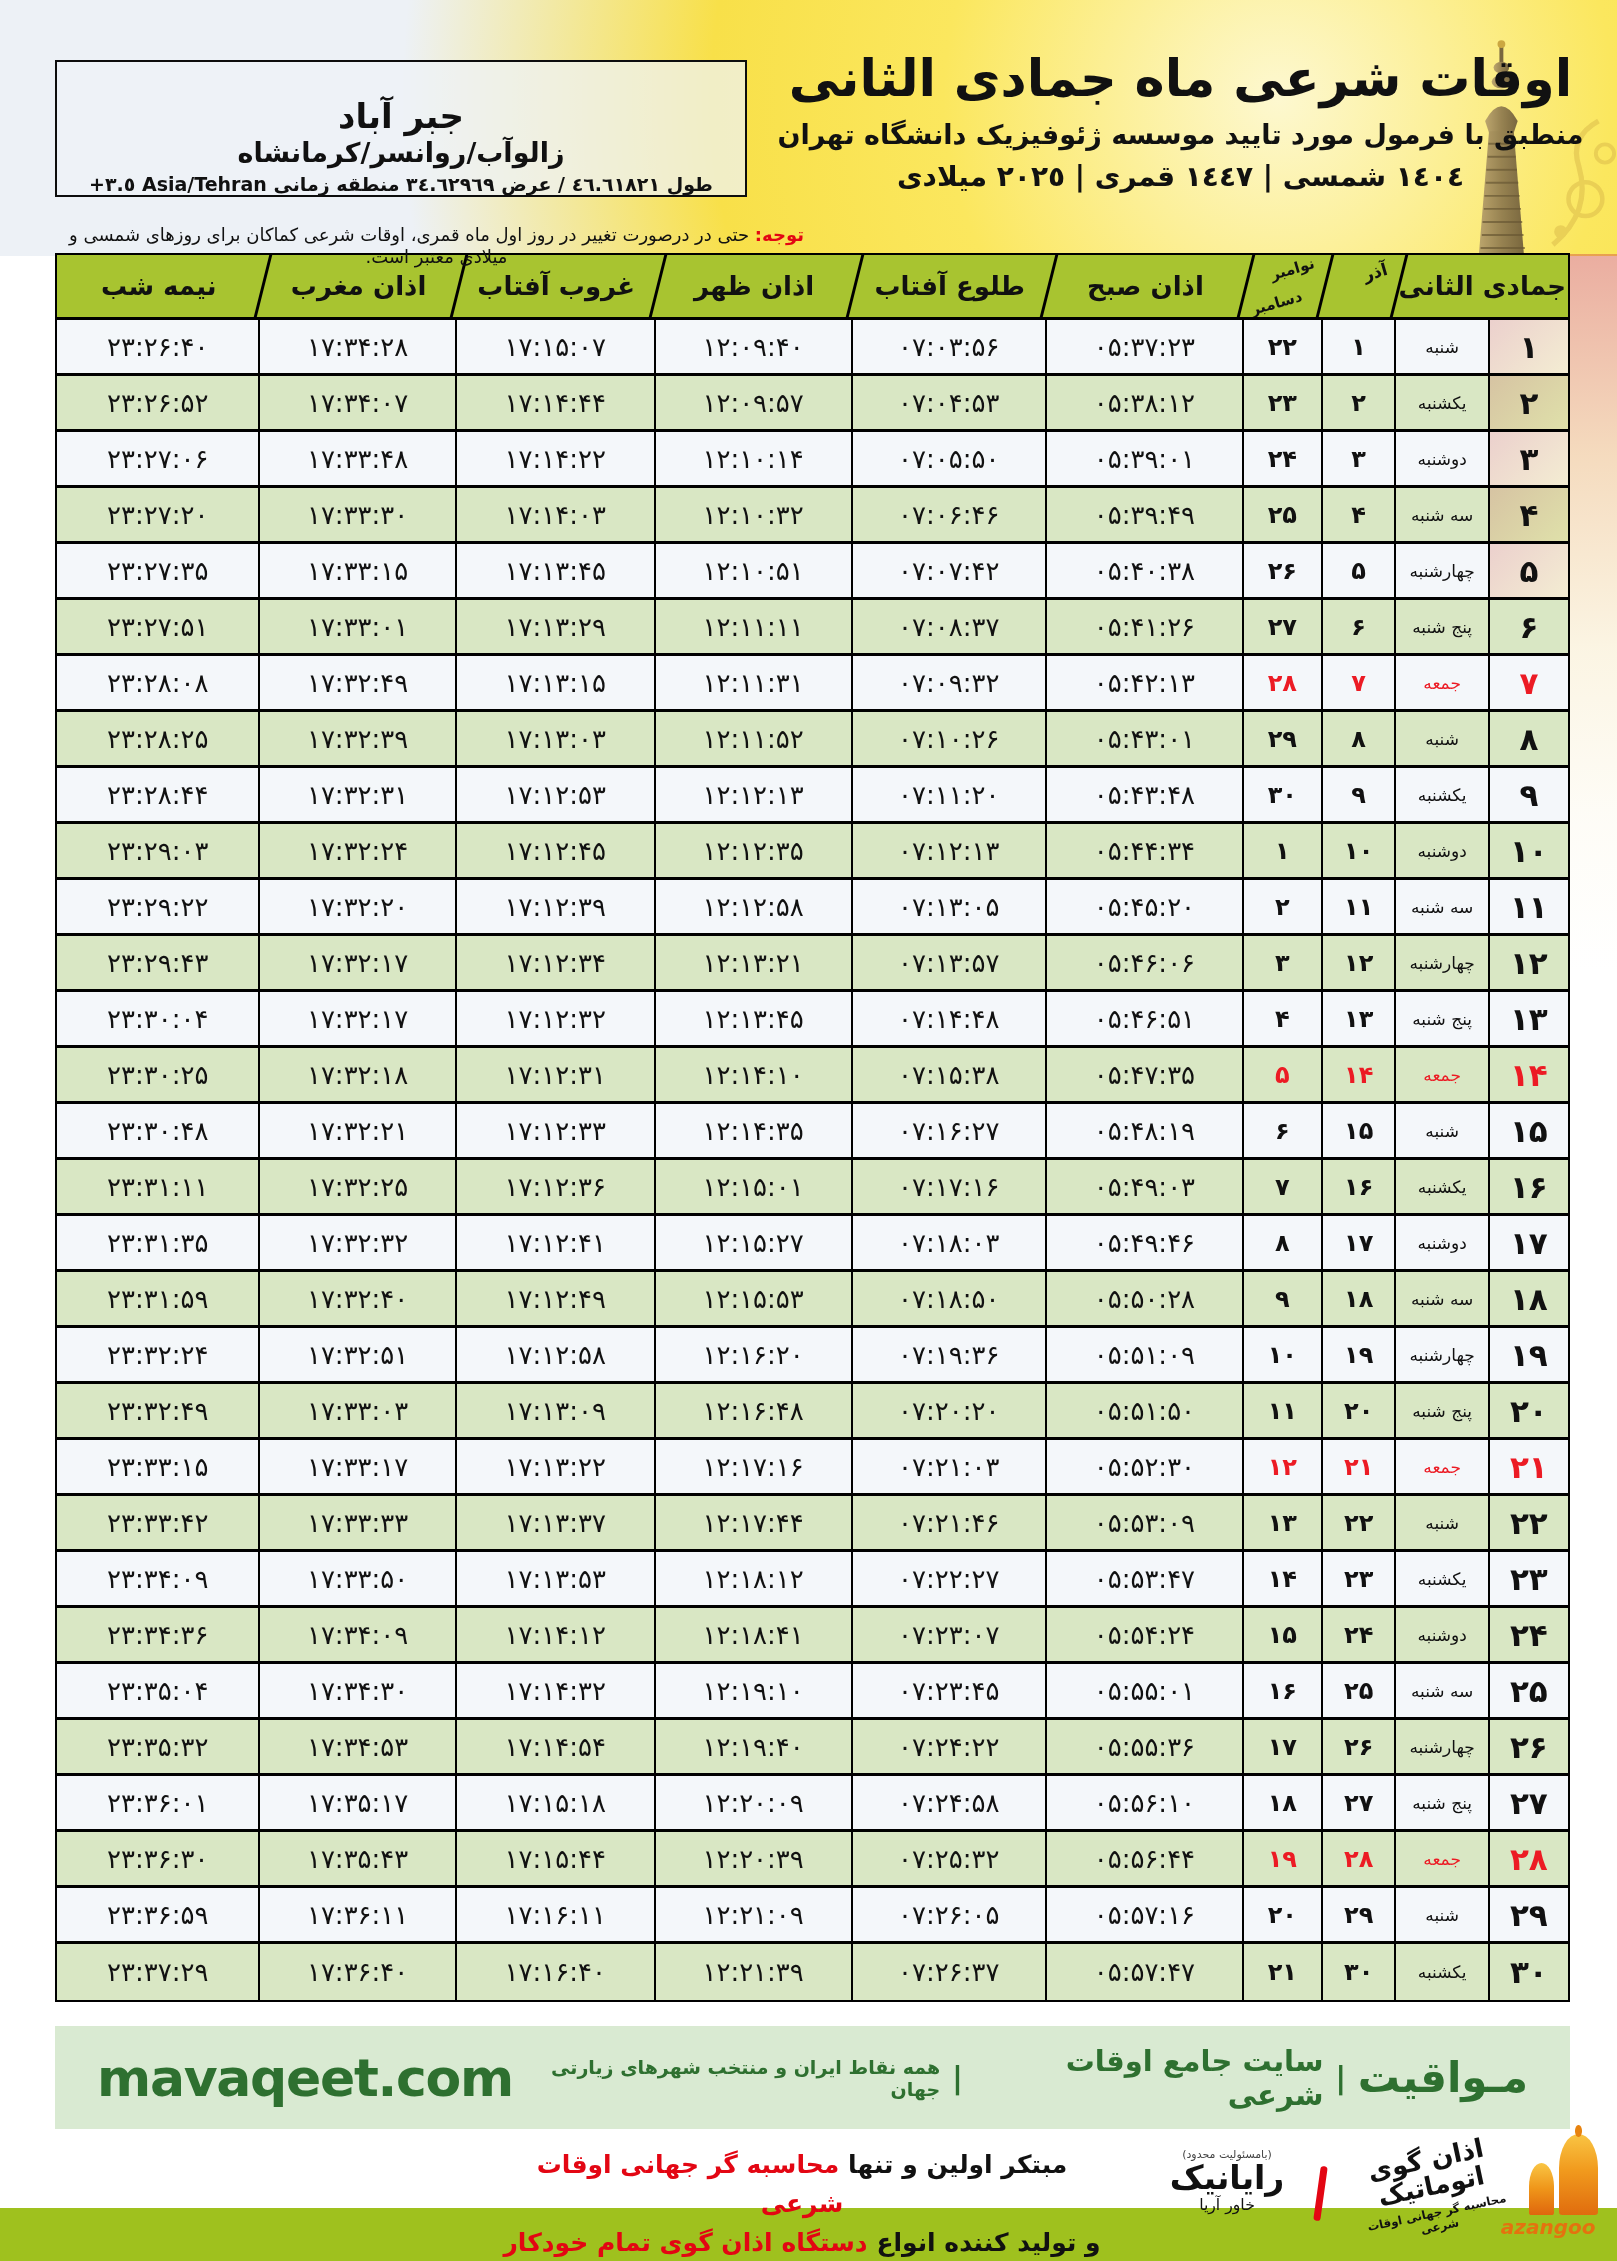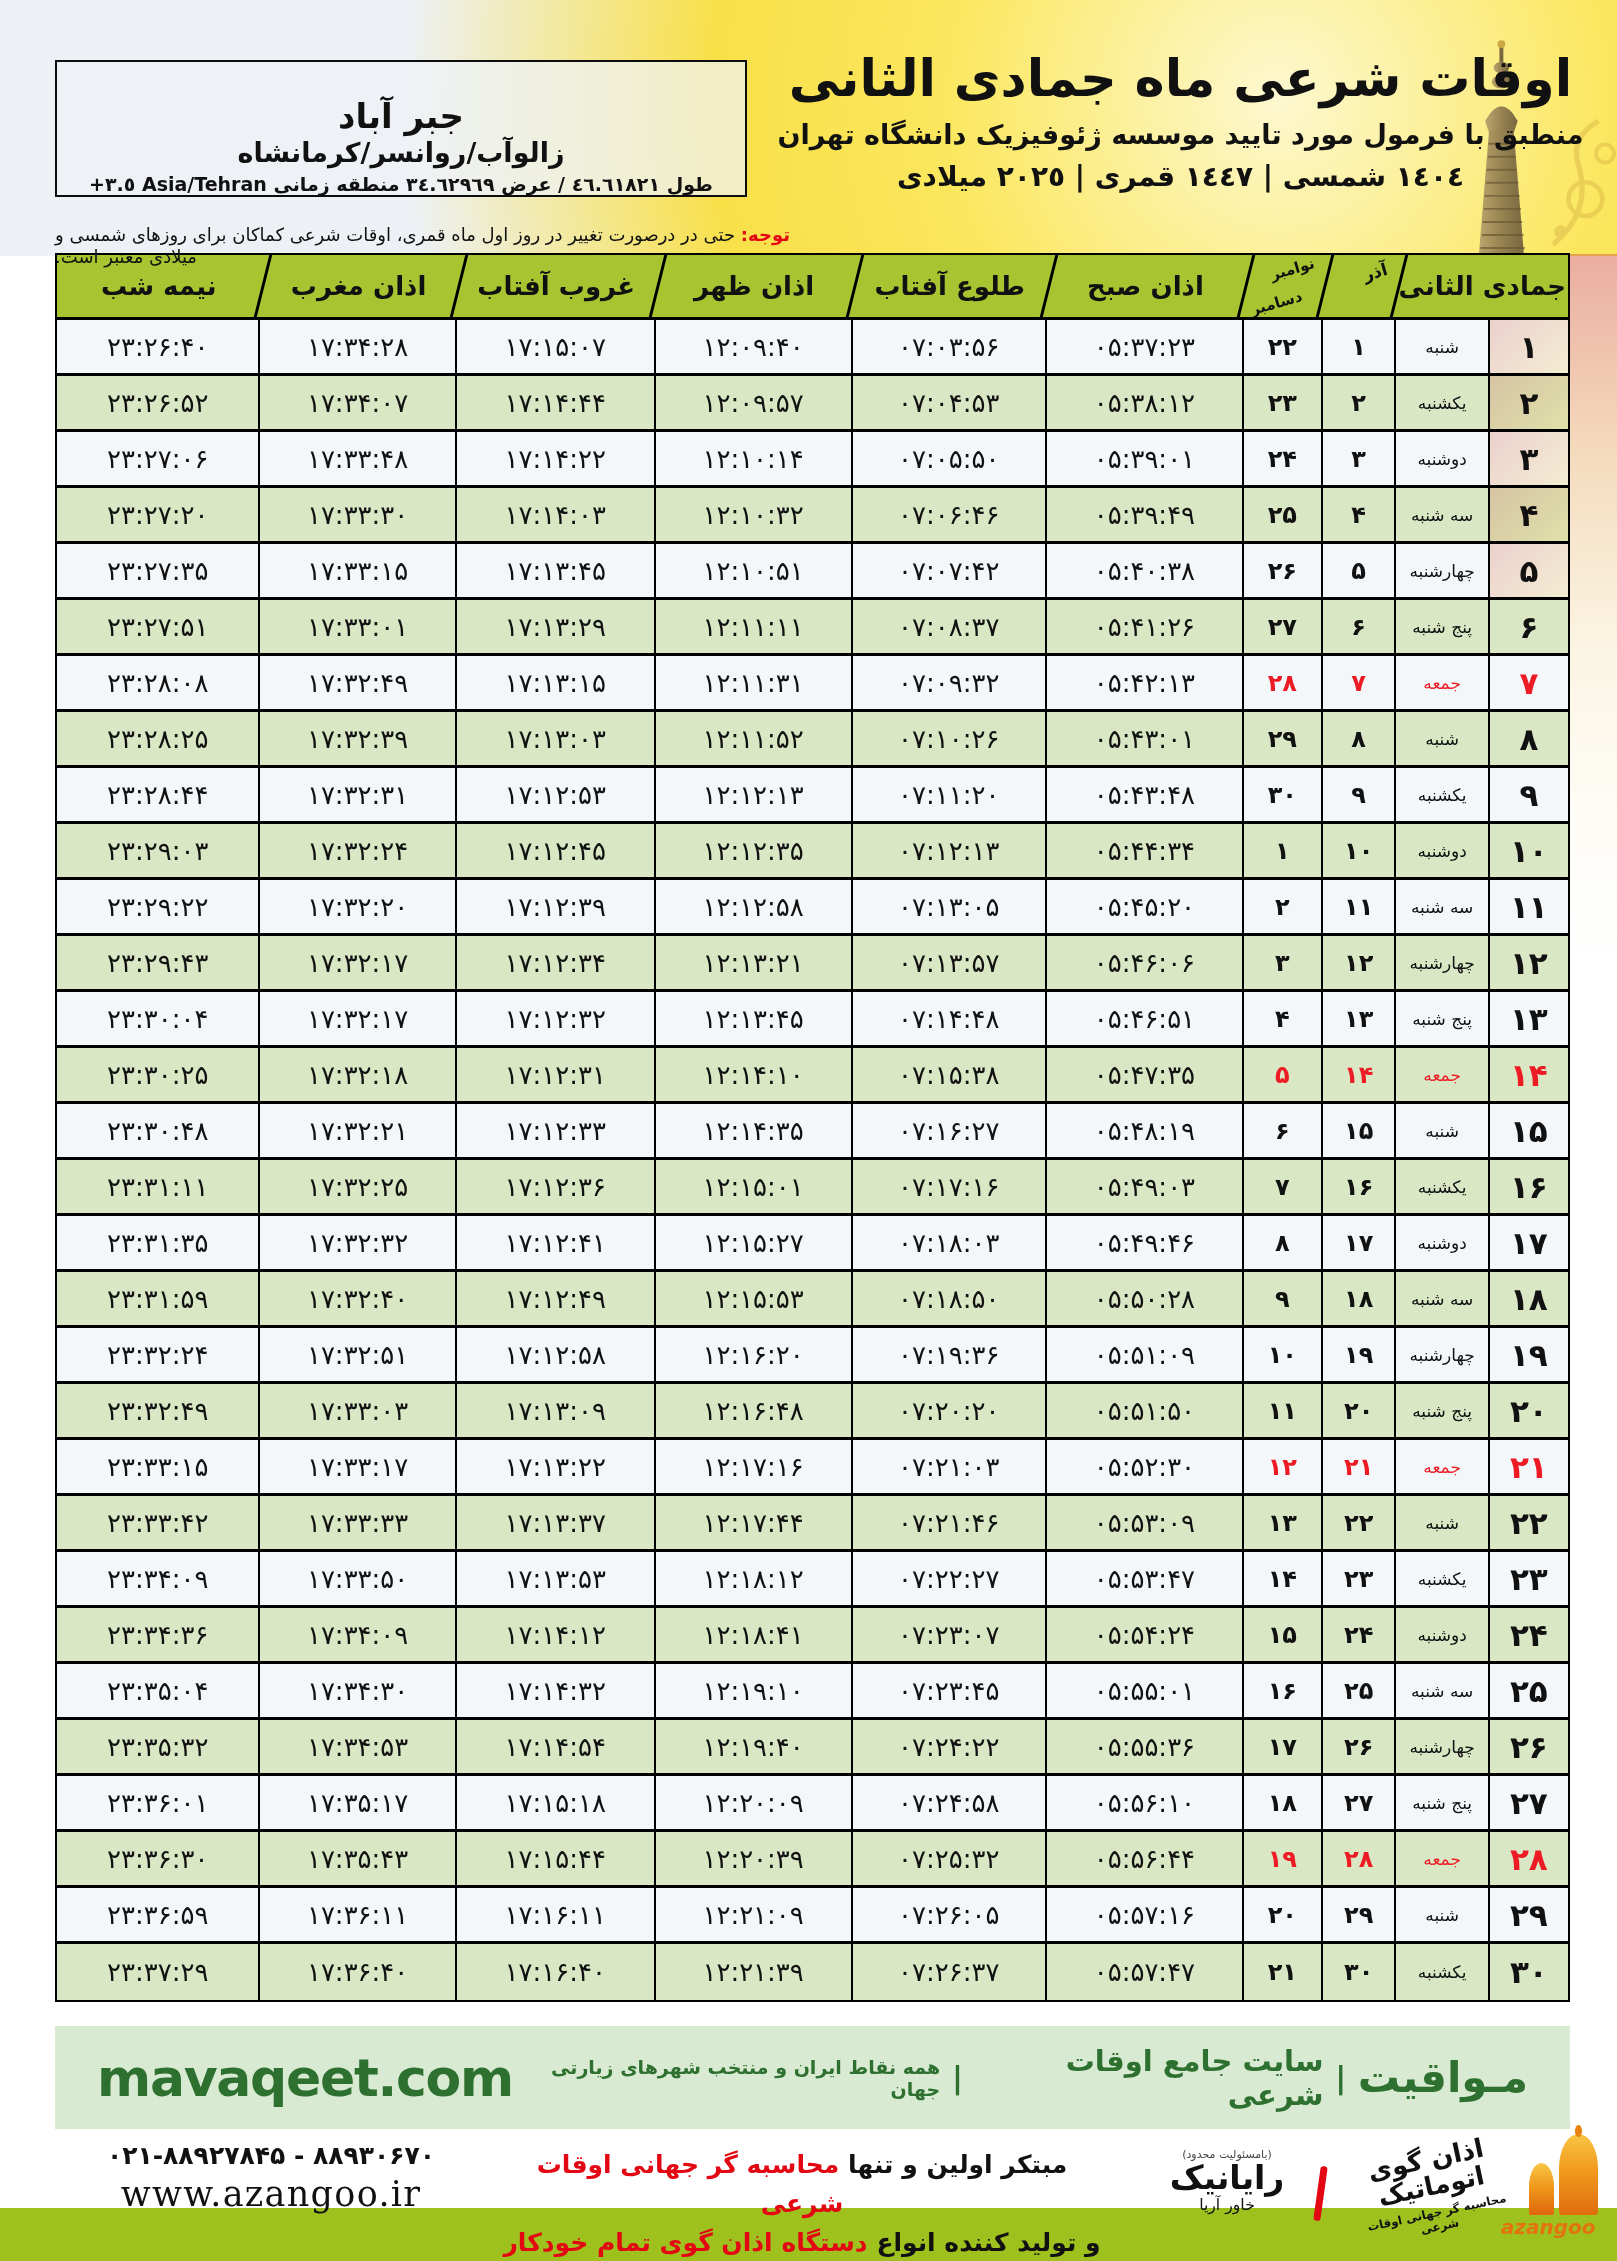--- a/index.html
+++ b/index.html
@@ -35,21 +35,21 @@
   .loc-city{font-size:34px;font-weight:bold;line-height:1.05;}
   .loc-region{font-size:27px;font-weight:bold;line-height:1.05;}
   .loc-coords{font-size:19px;font-weight:bold;direction:rtl;}
   .loc-coords .tz{direction:ltr;unicode-bidi:isolate;}
   
   .title-block{position:absolute;left:750px;top:51px;width:861px;text-align:center;z-index:3;}
   .main-title{font-size:51px;font-weight:bold;line-height:1.08;letter-spacing:-0.7px;}
   .sub-title{font-size:27px;font-weight:bold;margin-top:13px;}
   .years-line{font-size:28px;font-weight:bold;margin-top:10.4px;}
   .note-line{
-    position:absolute;left:55px;top:224px;width:763px;direction:rtl;text-align:left;
+    position:absolute;left:55px;top:224px;width:763px;direction:rtl;text-align:center;
     font-size:18px;z-index:3;line-height:1.2;
   }
   .note-line .note-red{color:#e30613;font-weight:bold;}
   
   .sched{
     position:absolute;left:55px;top:253px;width:1515px;z-index:2;
     border:2.6px solid #000;background:#fff;
   }
   .thead{
     position:relative;height:65px;background:#a8c430;border-bottom:3.3px solid #000;
@@ -609,24 +609,20 @@
     <div class="mv-url">mavaqeet.com</div>
     <div class="mv-fa">
       <span class="mv-brand">مـواقیت</span>
       <span class="mv-sep">|</span>
       <span class="mv-tag1">سایت جامع اوقات شرعی</span>
       <span class="mv-sep">|</span>
       <span class="mv-tag2">همه نقاط ایران و منتخب شهرهای زیارتی جهان</span>
     </div>
   </div>
 
-  <div class="info-left">
-    <div class="info-phone">۰۲۱-۸۸۹۲۷۸۴۵ - ۸۸۹۳۰۶۷۰</div>
-    <div class="info-site">www.azangoo.ir</div>
-  </div>
 
   <div class="info-center">
     <div>
       <span>مبتکر اولین و تنها </span><span class="red">محاسبه گر جهانی اوقات شرعی</span>
     </div>
     <div>
       <span>و تولید کننده انواع </span><span class="red">دستگاه اذان گوی تمام خودکار ماهواره ای</span>
     </div>
   </div>
 

